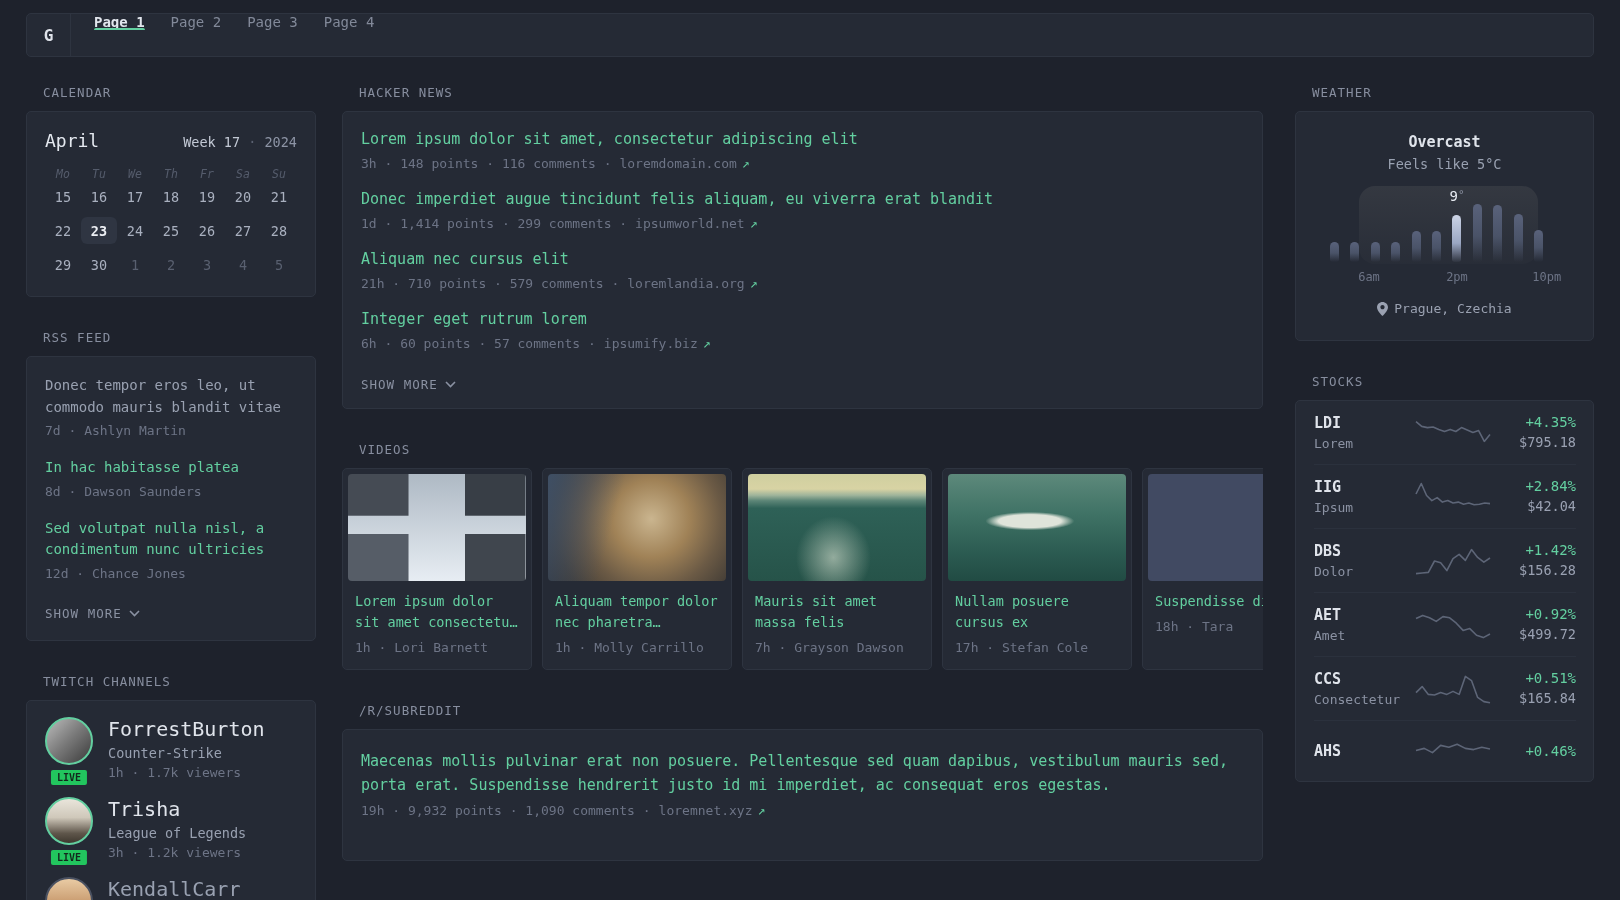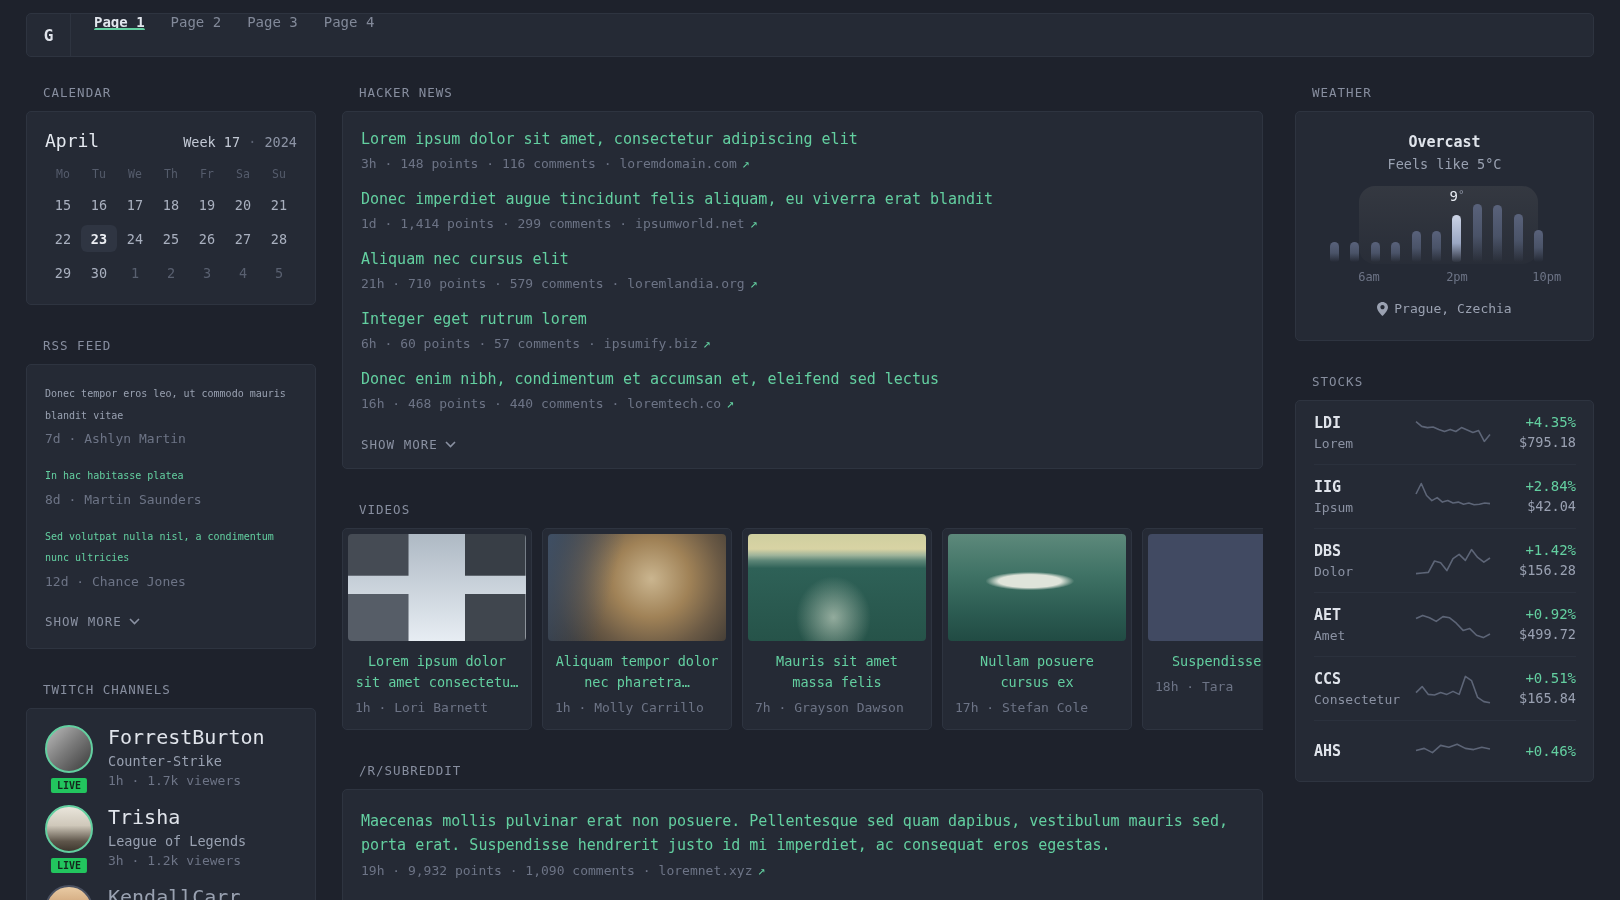--- a/index.html
+++ b/index.html
@@ -50,33 +50,33 @@
   .meta:empty, .ch-game:empty, .live-badge:empty, .stock-name:empty, .price:empty { display: none; }
 
   
   .calendar-card { padding: 18px; }
   .cal-head { display: flex; align-items: baseline; justify-content: space-between; margin-bottom: 16px; }
   .cal-month { font-size: 18px; color: #e4e8ef; }
   .cal-week { font-size: 13.5px; color: #c3c9d5; }
   .cal-week .dot { color: #5b6272; }
   .cal-week .yr { color: #8d94a5; }
   .cal-grid { display: grid; grid-template-columns: repeat(7, 1fr); row-gap: 7px; }
-  .cal-grid.dow { margin-bottom: 10px; }
+  .cal-grid.dow { margin-bottom: 2px; font-style: italic; }
   .dowcell { font-size: 11.5px; color: #555c6c; text-align: center; }
   .day {
     height: 27px; display: flex; align-items: center; justify-content: center;
     font-size: 13.5px; color: #a9b0bf; border-radius: 6px;
   }
   .day.mut { color: #596070; }
   .day.sel { background: #2f3542; color: #eceef3; font-weight: bold; }
 
   
   .rss-card { padding: 18px; }
   .rss-item { display: block; margin-bottom: 17px; text-decoration: none; cursor: pointer; }
-  .rss-title { font-size: 10px; line-height: 21.5px; color: #63cfa0; }
+  .rss-title { font-size: 14px; line-height: 21.5px; color: #63cfa0; }
   .rss-item.read .rss-title { color: #99a1b1; }
   .rss-item .meta { margin-top: 4px; line-height: 18px; }
 
   .show-more {
     background: none; border: none; font-family: inherit; cursor: pointer;
     font-size: 12.5px; letter-spacing: 1px; color: #8a91a2;
     display: inline-flex; align-items: center; gap: 7px; padding: 0; margin-top: 6px;
   }
   .chev { stroke: #8a91a2; stroke-width: 1.6; fill: none; }
 
@@ -111,21 +111,21 @@
   
   .video-row { display: flex; gap: 10px; overflow: hidden; }
   .video-card {
     width: 190px; flex: none; background: #252a35; border: 1px solid #2e3440;
     border-radius: 5px; padding: 5px; cursor: pointer;
   }
   .thumb { height: 107px; border-radius: 4px; background-repeat: no-repeat; background-size: cover; }
   .video-title {
     display: block; margin: 10px 7px 0 7px; font-size: 13.5px; line-height: 21px;
     color: #63cfa0; text-decoration: none; cursor: pointer;
-    max-height: 42px; overflow: hidden; text-align: center;
+    max-height: 42px; overflow: hidden;
   }
   .video-card .meta { margin: 7px 7px 9px 7px; white-space: nowrap; overflow: hidden; }
 
   .reddit-card { padding: 19px 18px 40px 18px; }
   .post-title { display: block; font-size: 15px; line-height: 24px; color: #63cfa0; text-decoration: none; cursor: pointer; }
 
   
   .weather-card { padding: 18px 18px 20px 18px; text-align: center; }
   .cond { font-size: 15px; font-weight: bold; color: #e0e4eb; margin-top: 3px; }
   .feels { font-size: 13.5px; color: #99a1b1; margin-top: 5px; }
@@ -238,21 +238,21 @@
         <div class="widget-label">RSS FEED</div>
         <div class="card rss-card">
           <div>
 
           <a class="rss-item read">
                 <div class="rss-title">Donec tempor eros leo, ut commodo mauris blandit vitae</div>
                 <div class="meta">7d · Ashlyn Martin</div>
               </a>
               <a class="rss-item">
                 <div class="rss-title">In hac habitasse platea</div>
-                <div class="meta">8d · Martin Saunders</div>
+                <div class="meta">8d · Dawson Saunders</div>
               </a>
               <a class="rss-item">
                 <div class="rss-title">Sed volutpat nulla nisl, a condimentum nunc ultricies</div>
                 <div class="meta">12d · Chance Jones</div>
               </a>
             </div>
           <button class="show-more">
             <span>SHOW MORE</span>
             <svg class="chev" width="11" height="7" viewBox="0 0 11 7">
                 <polyline points="1,1 5.5,5.5 10,1"></polyline>
@@ -326,26 +326,20 @@
               <div class="hn-item">
                 <a class="hn-title">Aliquam nec cursus elit</a>
                 <div class="meta">
                   <span>21h · 710 points · 579 comments ·</span><a class="domain">loremlandia.org</a><span class="ext">↗</span>
                 </div>
               </div>
               <div class="hn-item">
                 <a class="hn-title">Integer eget rutrum lorem</a>
                 <div class="meta">
                   <span>6h · 60 points · 57 comments ·</span><a class="domain">ipsumify.biz</a><span class="ext">↗</span>
-                </div>
-              </div>
-              <div class="hn-item">
-                <a class="hn-title">Donec enim nibh, condimentum et accumsan et, eleifend sed lectus</a>
-                <div class="meta">
-                  <span>16h · 468 points · 440 comments ·</span><a class="domain">loremtech.co</a><span class="ext">↗</span>
                 </div>
               </div>
             </div>
           <button class="show-more">
             <span>SHOW MORE</span>
             <svg class="chev" width="11" height="7" viewBox="0 0 11 7">
                 <polyline points="1,1 5.5,5.5 10,1"></polyline>
               </svg>
           </button>
         </div>

